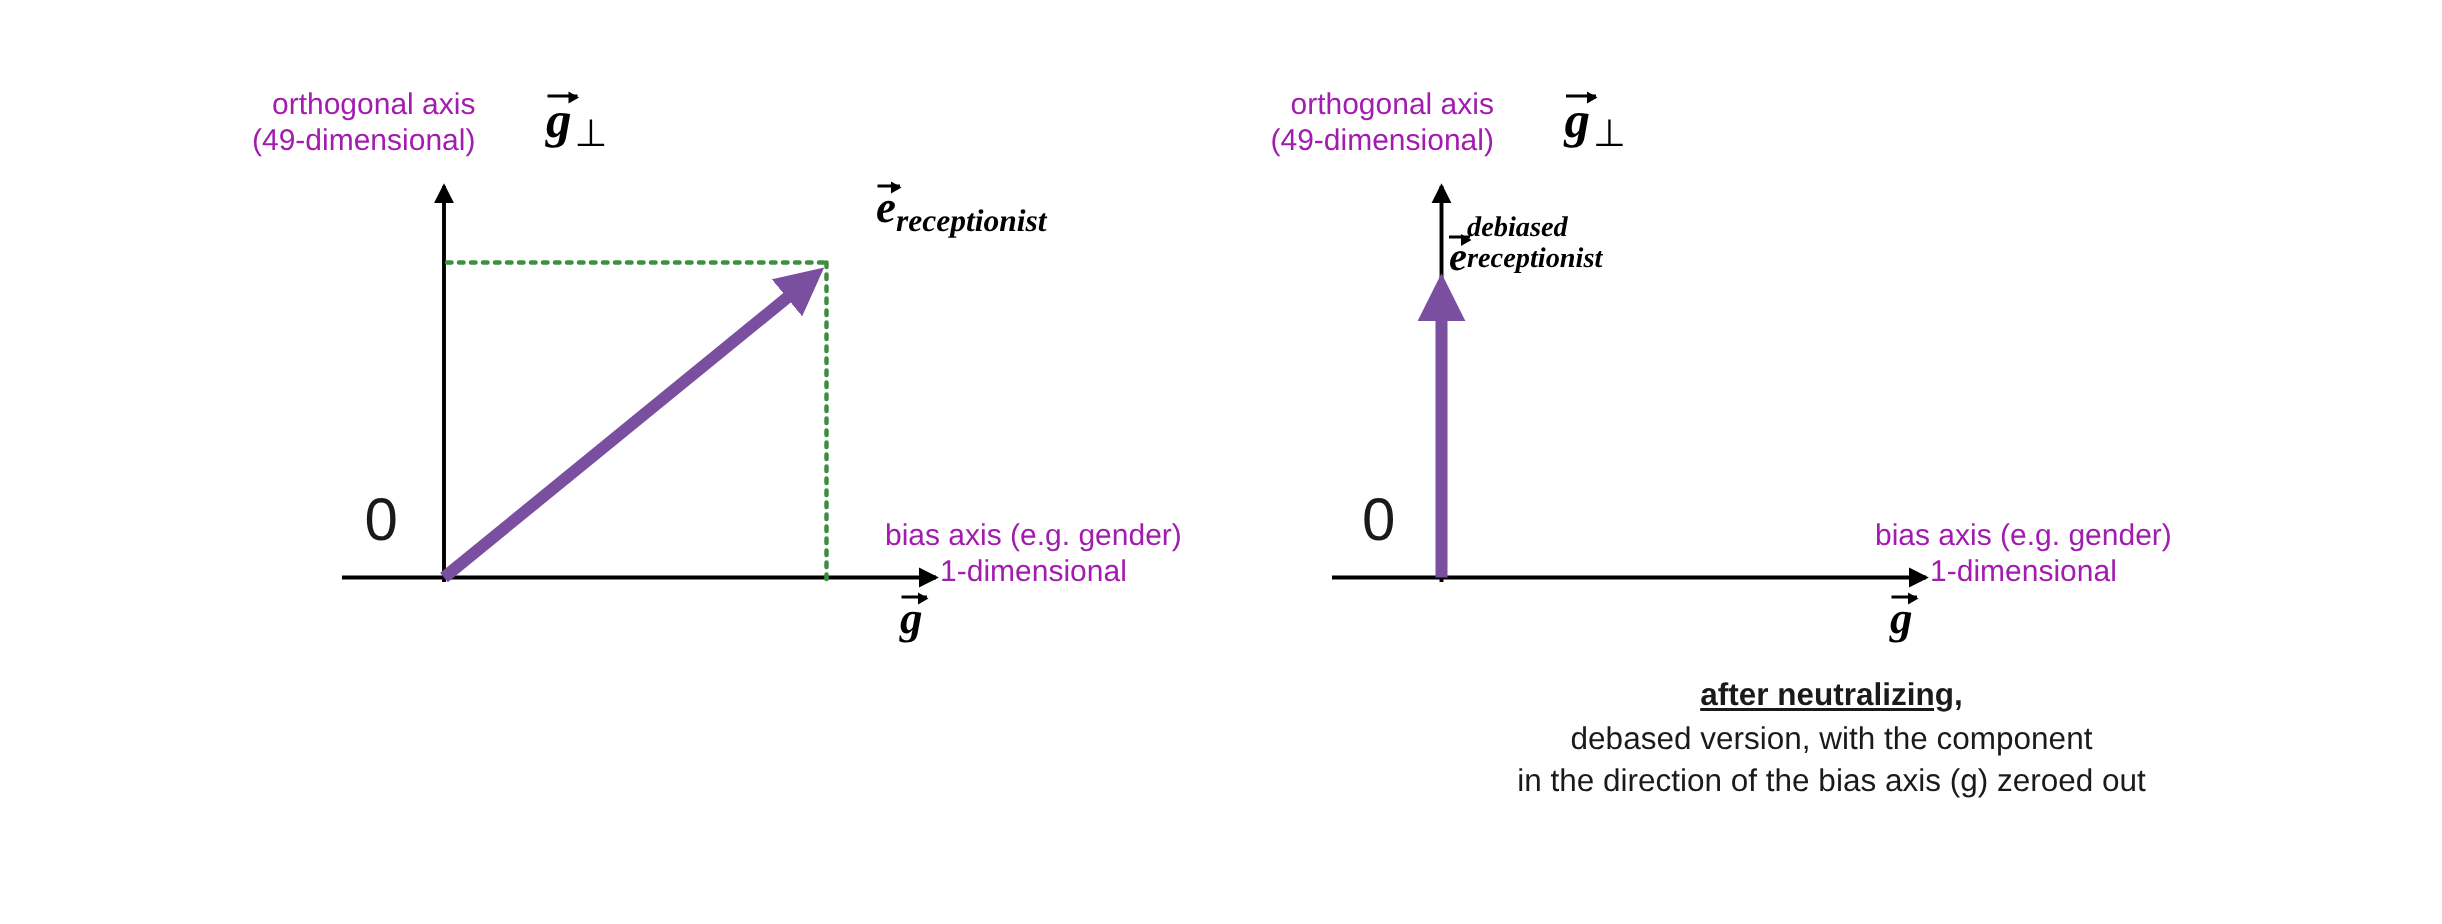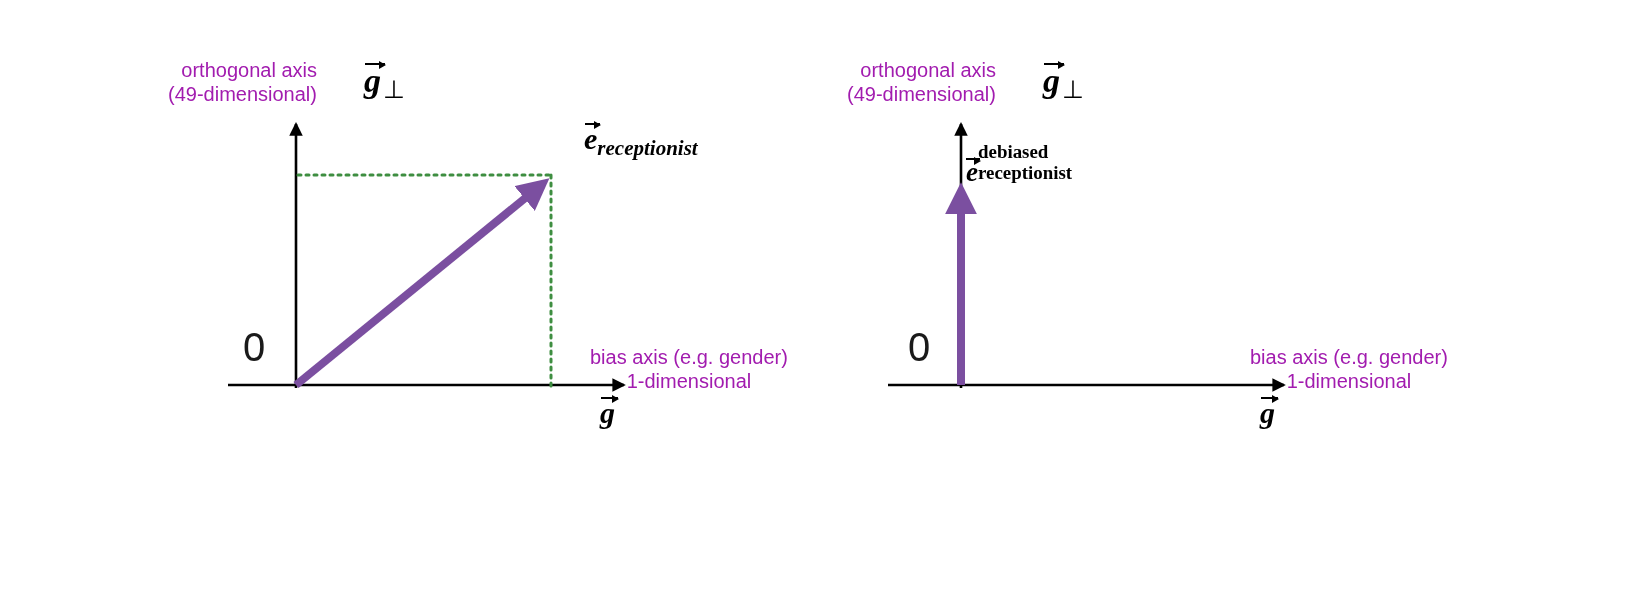--- a/index.html
+++ b/index.html
@@ -83,20 +83,21 @@
   .glabel { font-size: 34px; }
   .glabel .gchar { font-size: 34px; padding-right: 1px; }
 
   
   .supsub {
     display: inline-block;
     vertical-align: baseline;
     position: relative;
     top: 0.22em;
     line-height: 1.02;
+    font-style: italic;
     font-weight: bold;
     text-align: left;
   }
   .supsub .up { display: block; font-size: 0.70em; position: relative; top: -0.52em; }
   .supsub .dn { display: block; font-size: 0.70em; position: relative; top: -0.46em; }
 
   .zero {
     position: absolute;
     font-size: 40px;
     font-weight: 300;
@@ -217,13 +218,18 @@
 
   <div class="axis-note" style="left:436px; top:345px; text-align:center;">
     <span class="ln">bias axis (e.g. gender)</span>
     <span class="ln">1-dimensional</span>
   </div>
 
   <div class="vec-label g-axis-label" style="left:446px; top:396px;">
     <span class="vec-base"><span class="arrowbar"></span><span>g</span></span>
   </div>
 
+  <div class="caption" style="top:450px;">
+    <span class="hd">after neutralizing,</span>
+    <span class="ln">debased version, with the component</span>
+    <span class="ln">in the direction of the bias axis (g) zeroed out</span>
+  </div>
 </div>
 
 </body></html>

